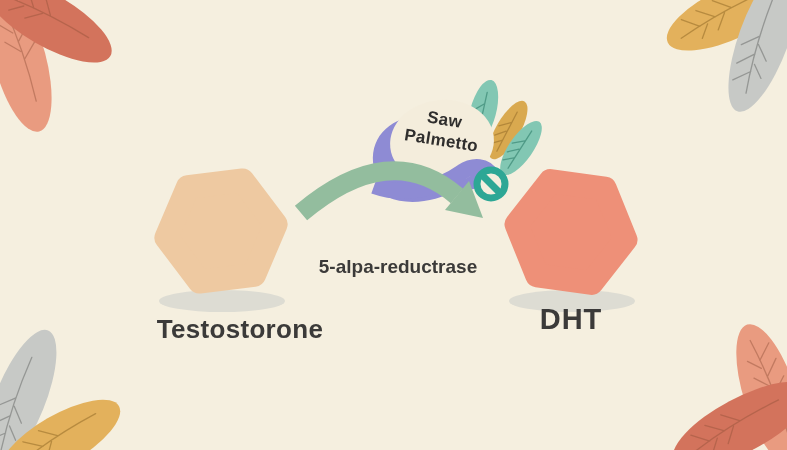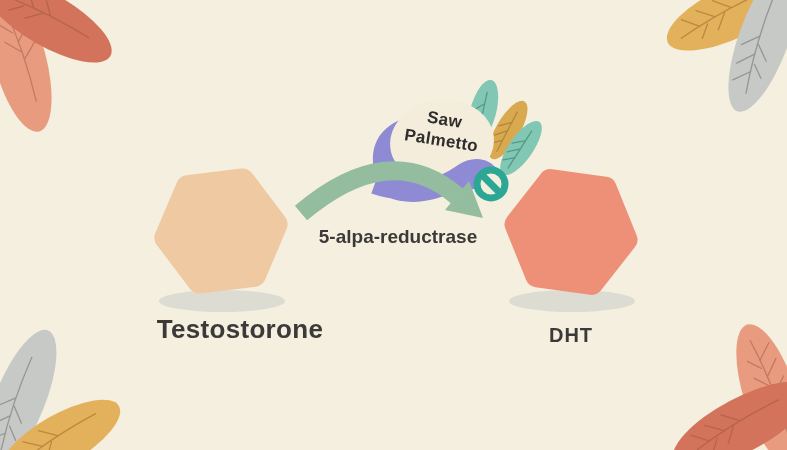--- a/index.html
+++ b/index.html
@@ -3,22 +3,22 @@
 <meta charset="utf-8">
 <style>
   html,body{margin:0;padding:0;background:#70706a;}
   .stage{
     position:relative;width:787px;height:450px;overflow:hidden;
     font-family:"Liberation Sans",sans-serif;
   }
   .stage svg{position:absolute;left:0;top:0;}
   .txt{position:absolute;font-weight:700;color:#3b3a39;text-align:center;white-space:nowrap;}
   .label-testosterone{left:140px;top:314px;width:200px;font-size:26px;letter-spacing:.3px;}
-  .label-dht{left:495px;top:324px;width:152px;font-size:20px;letter-spacing:1px;}
-  .enzyme-caption{left:298px;top:224px;width:200px;font-size:19px;line-height:26px;}
+  .label-dht{left:495px;top:303px;width:152px;font-size:29px;letter-spacing:1px;}
+  .enzyme-caption{left:298px;top:254px;width:200px;font-size:19px;line-height:26px;}
   .badge-text{
     left:388px;top:109px;width:110px;font-size:17px;line-height:21px;
     transform:rotate(9deg);color:#2f2e2d;letter-spacing:.3px;
   }
   .vein{fill:none;stroke-width:1.3;stroke-linecap:round;}
   .vein-warm{stroke:rgba(146,82,58,.45);}
   .vein-gray{stroke:rgba(108,110,108,.55);}
   .vein-mustard{stroke:rgba(148,108,40,.55);}
   .vein-teal{stroke:rgba(38,118,98,.55);}
 </style>

